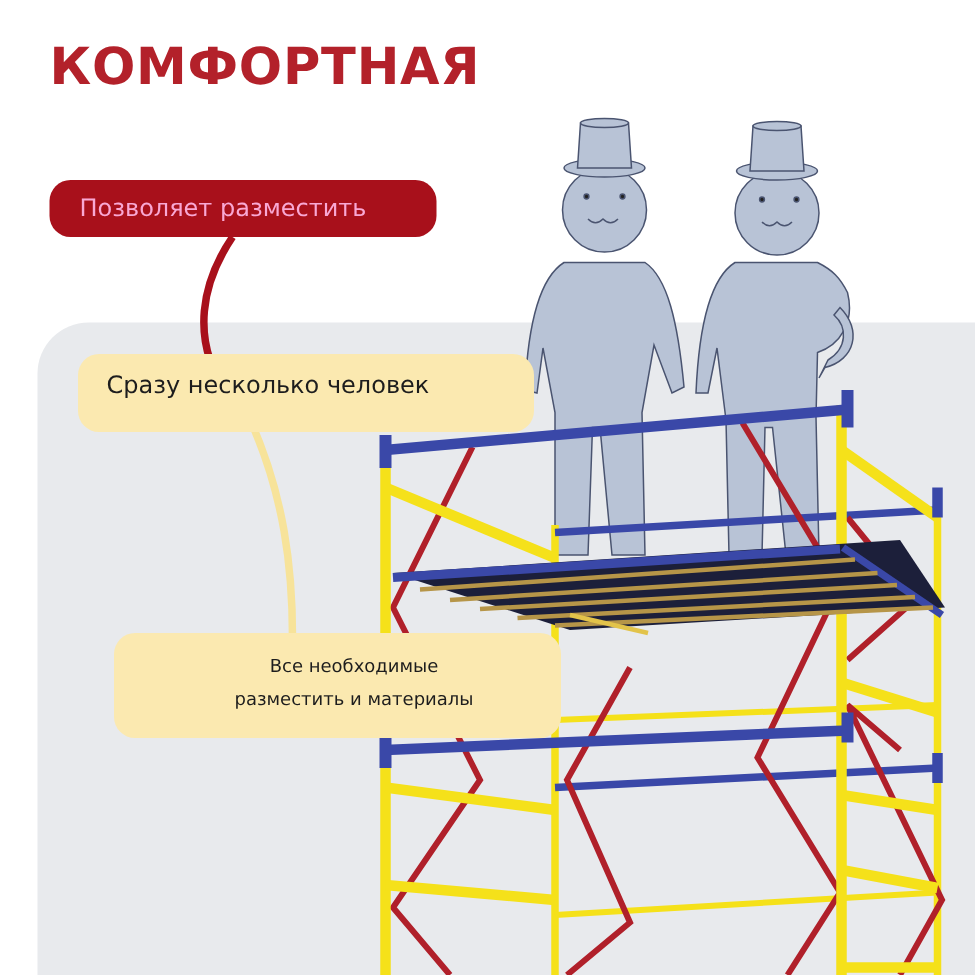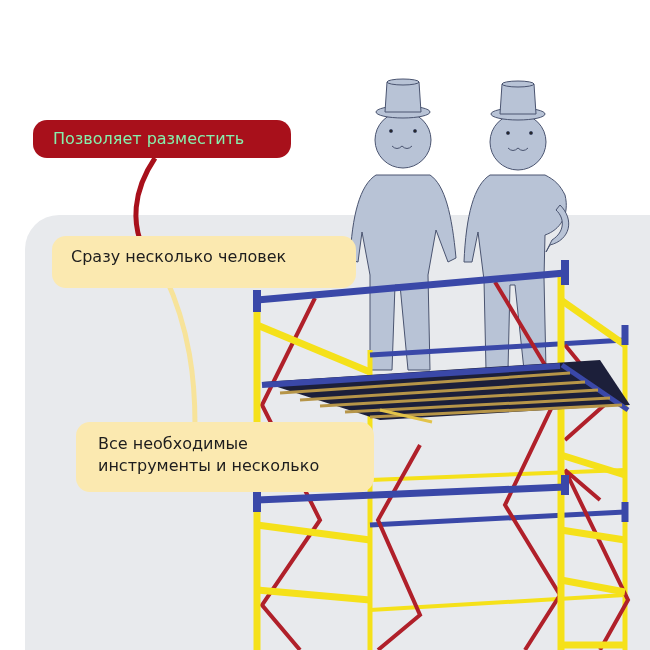--- a/index.html
+++ b/index.html
@@ -18,38 +18,39 @@
       letter-spacing: 0.5px; font-family: "DejaVu Sans", sans-serif;
     }
     .title span { display: block; }
     .art { position: absolute; left: 0; top: 0; width: 650px; height: 650px; }
     .callout {
       position: absolute; border-radius: 14px; font-size: 17px; line-height: 22px;
       font-family: "DejaVu Sans", sans-serif; box-sizing: border-box;
     }
     .callout-red {
       left: 33px; top: 120px; width: 258px; height: 38px;
-      background: #a8101b; color: #86efac; padding: 8px 0 0 20px; font-size: 16px;
+      background: #a8101b; color: #f9a8d4; padding: 8px 0 0 20px; font-size: 16px;
     }
     .callout-yellow1 {
       left: 52px; top: 236px; width: 304px; height: 52px;
       background: #fbe9b0; color: #1d1d1d; padding: 10px 0 0 19px; font-size: 16px;
     }
     .callout-yellow2 {
       left: 76px; top: 422px; width: 298px; height: 70px;
-      background: #fbe9b0; color: #1d1d1d; padding: 11px 0 0 22px; font-size: 16px;
+      background: #fbe9b0; color: #1d1d1d; padding: 11px 0 0 22px; font-size: 12px; text-align: center;
     }
     .callout-yellow2 span { display: block; }
   </style>
 </head>
 <body>
 
 <div class="panel"></div>
 
 <h1 class="title">
+  <span>КОМФОРТНАЯ</span>
 </h1>
 
 <svg class="art" viewBox="0 0 650 650">
 
   <path d="M155 158 C 130 195, 135 225, 140 240" stroke="#a8101b" stroke-width="5" fill="none"></path>
   <path d="M165 276 C 190 330, 195 380, 195 425" stroke="#f7e39a" stroke-width="5" fill="none"></path>
 
   <g fill="#b8c3d6" stroke="#4a5470" stroke-width="1">
     <path d="M376 175 C 360 185, 352 215, 350 260 L 358 262 L 362 232 L 370 275 L 370 370 L 392 370 L 395 285 L 400 285 L 408 370 L 430 370 L 428 275 L 436 230 L 448 262 L 456 258 C 452 215, 445 185, 430 175 Z"></path>
     <circle cx="403" cy="140" r="28"></circle>
@@ -131,14 +132,14 @@
 <div class="callout callout-red">
   <span>Позволяет разместить</span>
 </div>
 
 <div class="callout callout-yellow1">
   <span>Сразу несколько человек</span>
 </div>
 
 <div class="callout callout-yellow2">
   <span>Все необходимые</span>
-  <span>инструменты и несколько</span>
+  <span>разместить и материалы</span>
 </div>
 
 </body></html>

